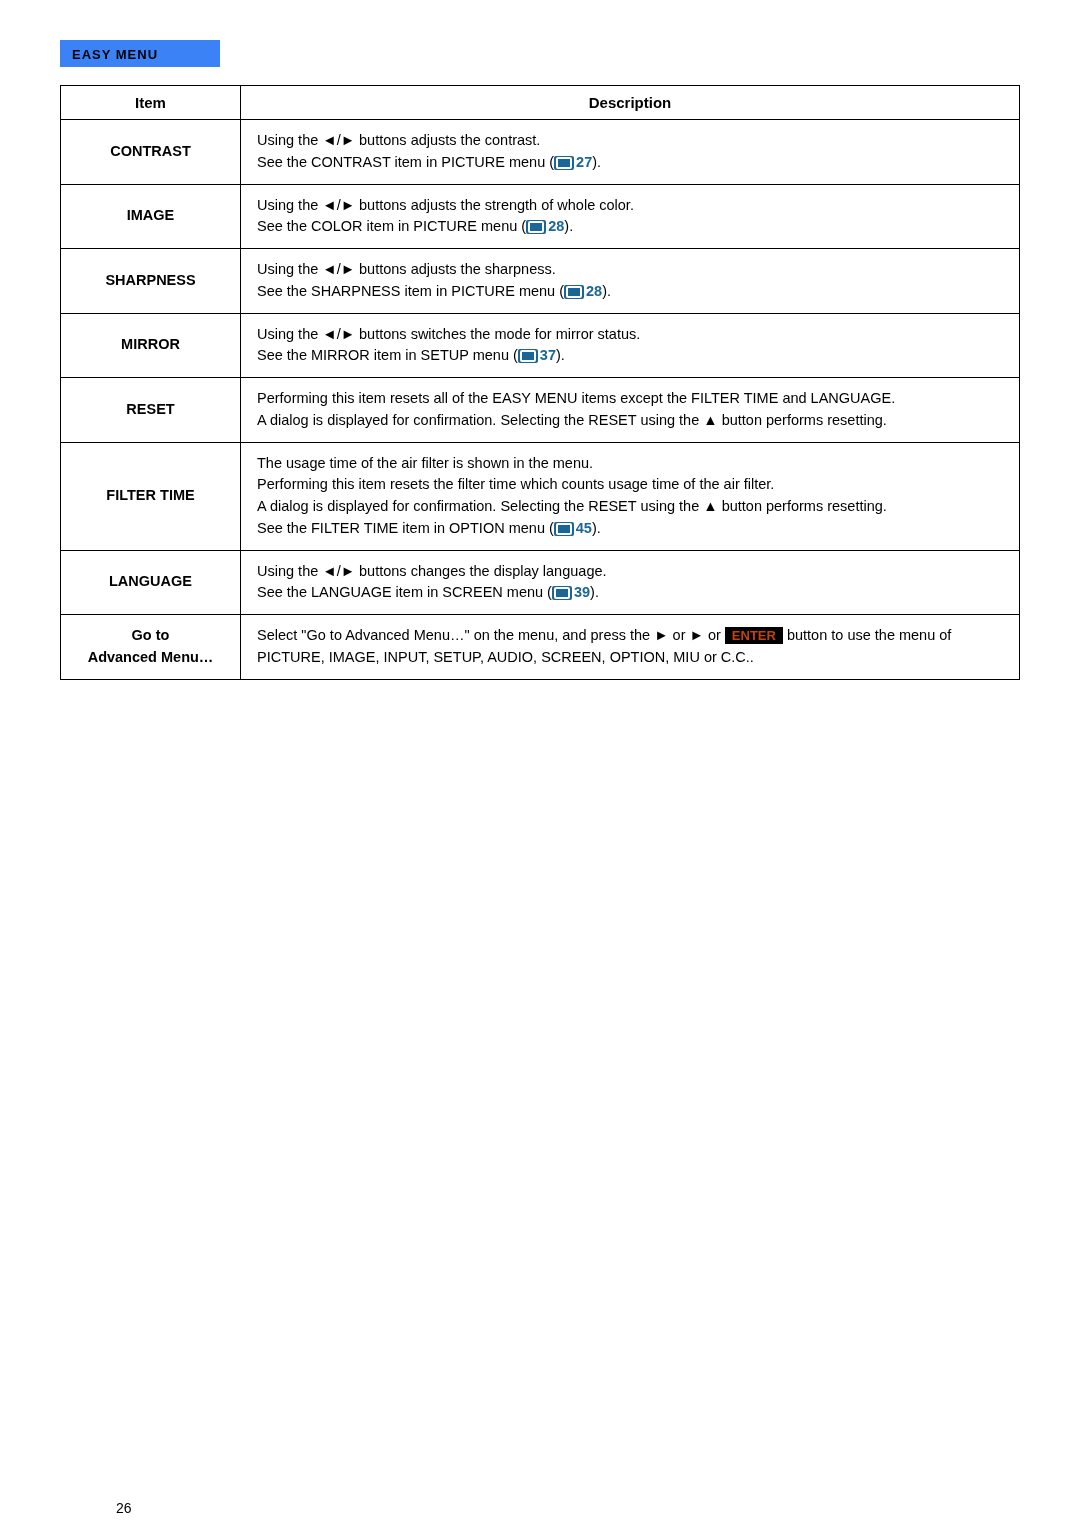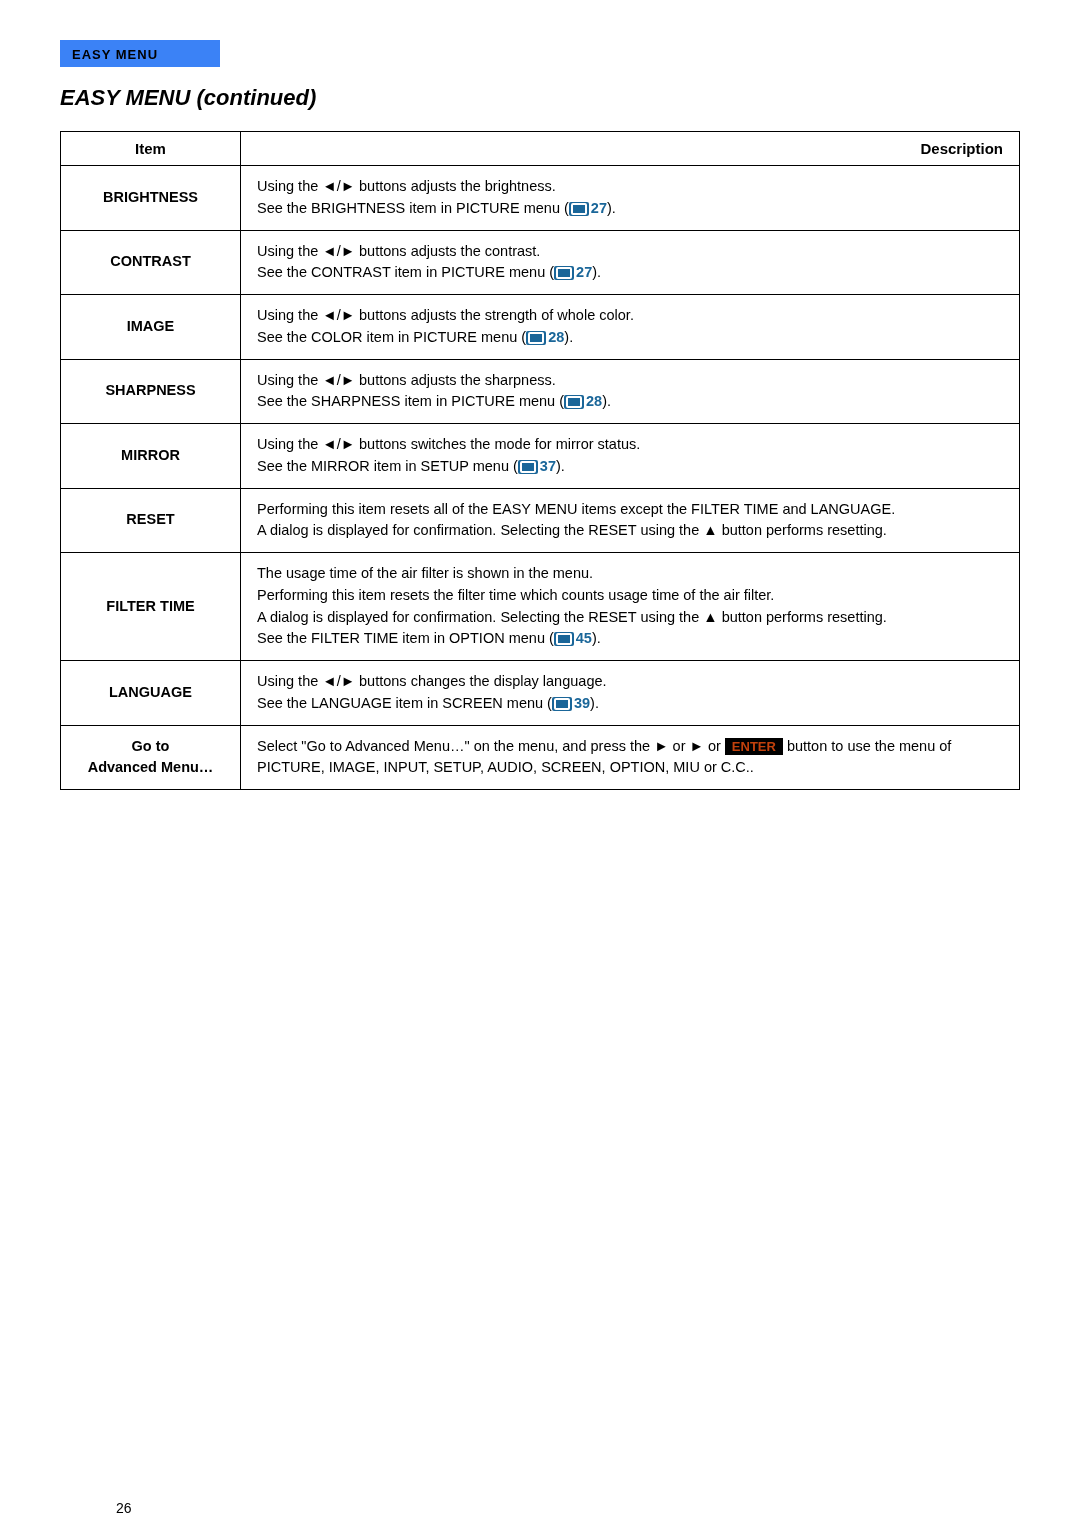--- a/index.html
+++ b/index.html
@@ -43,21 +43,21 @@
 
     table {
       width: 100%;
       border-collapse: collapse;
       border: 1.5px solid #000;
     }
 
     thead tr th {
       border: 1.5px solid #000;
       padding: 8px 16px;
-      text-align: right;
+      text-align: center;
       font-weight: bold;
       font-size: 15px;
       background: #fff;
     }
 
     thead tr th:first-child {
       width: 180px;
       text-align: center;
     }
 
@@ -105,38 +105,29 @@
     }
   </style>
 </head>
 <body>
 
 <div class="page-wrapper">
   <div class="easy-menu-header">
     <span>EASY MENU</span>
   </div>
 
-  <div class="page-title">EASY MENU (continued)</div>
 
   <table>
     <thead>
       <tr>
         <th>Item</th>
         <th>Description</th>
       </tr>
     </thead>
     <tbody id="table-body">
-    <tr>
-          <td>BRIGHTNESS</td>
-          <td>Using the ◄/► buttons adjusts the brightness.<br>See the BRIGHTNESS item in PICTURE menu (<span><svg width="20" height="14" viewBox="0 0 20 14" style="vertical-align:middle;margin-right:2px;">
-                <rect width="20" height="14" rx="2" fill="#1a6699"></rect>
-                <rect x="3" y="2" width="14" height="10" rx="1" fill="none" stroke="white" stroke-width="2"></rect>
-                <text x="10" y="11" text-anchor="middle" fill="white" font-size="8" font-weight="bold"></text>
-              </svg></span><span class="link-ref">27</span>).</td>
-        </tr>
         <tr>
           <td>CONTRAST</td>
           <td>Using the ◄/► buttons adjusts the contrast.<br>See the CONTRAST item in PICTURE menu (<span><svg width="20" height="14" viewBox="0 0 20 14" style="vertical-align:middle;margin-right:2px;">
                 <rect width="20" height="14" rx="2" fill="#1a6699"></rect>
                 <rect x="3" y="2" width="14" height="10" rx="1" fill="none" stroke="white" stroke-width="2"></rect>
                 <text x="10" y="11" text-anchor="middle" fill="white" font-size="8" font-weight="bold"></text>
               </svg></span><span class="link-ref">27</span>).</td>
         </tr>
         <tr>
           <td>IMAGE</td>

